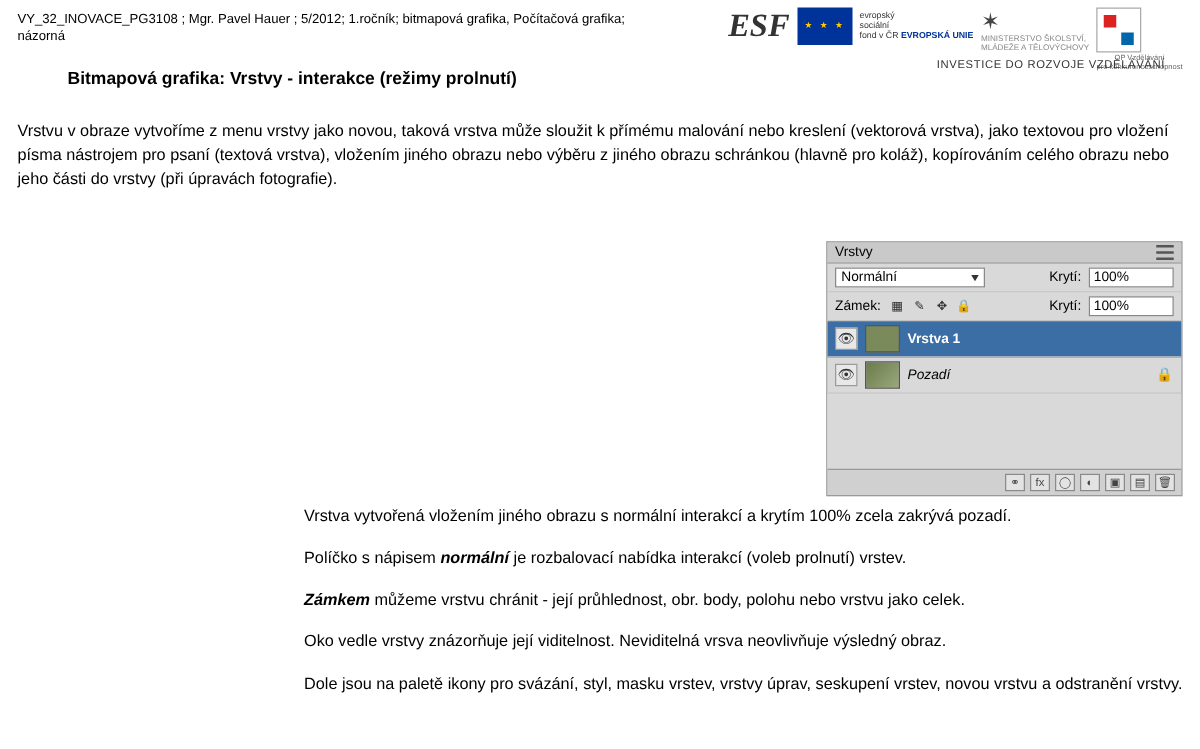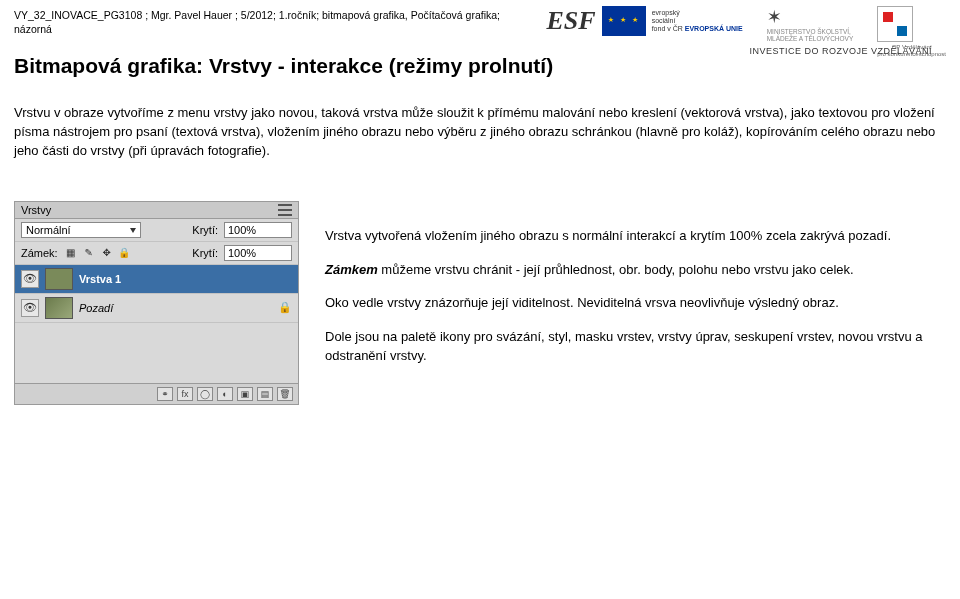--- a/index.html
+++ b/index.html
@@ -16,21 +16,21 @@
     font-size: 10.5px;
     line-height: 1.35;
     max-width: 510px;
   }
   .logos {
     position: absolute;
     top: 6px;
     right: 14px;
     display: flex;
     align-items: flex-start;
-    gap: 24px;
+    gap: 6px;
   }
   .logo-esf {
     display: flex;
     align-items: center;
     gap: 6px;
   }
   .eu-flag {
     width: 44px; height: 30px;
     background: #039;
     position: relative;
@@ -76,37 +76,39 @@
   }
   .invest-line{
     position:absolute;
     top:46px; right:28px;
     font-size:9px;
     letter-spacing:0.5px;
     color:#333;
   }
 
   h1{
-    font-size:21px;
+    font-size:14px;
     font-weight:700;
     margin-top:18px;
     margin-bottom:26px;
+    margin-left:40px;
   }
   .intro{
     font-size:13px;
     line-height:1.45;
     max-width:930px;
     margin-bottom:40px;
     margin-top:25px;
   }
 
   .lower{
     display:flex;
-    align-items:center;
-    gap:26px;
+    align-items:flex-end;
+    gap:6px;
+    flex-direction:column;
   }
 
   
   .panel{
     width:285px;
     background:#d9d9d9;
     border:1px solid #9a9a9a;
     font-family:Tahoma, Arial, sans-serif;
     font-size:11px;
     color:#000;
@@ -324,19 +326,22 @@
       <span class="fic">◐</span>
       <span class="fic">▣</span>
       <span class="fic">▤</span>
       <span class="fic">🗑</span>
     </div>
   </div>
 
   <div class="notes">
     <p>Vrstva vytvořená vložením jiného obrazu s normální interakcí a krytím 100% zcela zakrývá pozadí.</p>
     <p>
+      <span>Políčko s nápisem </span><b><i>normální</i></b><span> je rozbalovací nabídka interakcí (voleb prolnutí) vrstev.</span>
+    </p>
+    <p>
       <b><i>Zámkem</i></b><span> můžeme vrstvu chránit - její průhlednost, obr. body, polohu nebo vrstvu jako celek.</span>
     </p>
     <p>Oko vedle vrstvy znázorňuje její viditelnost. Neviditelná vrsva neovlivňuje výsledný obraz.</p>
     <p>Dole jsou na paletě ikony pro svázání, styl, masku vrstev, vrstvy úprav, seskupení vrstev, novou vrstvu a odstranění vrstvy.</p>
   </div>
 
 </div>
 
 </body></html>

